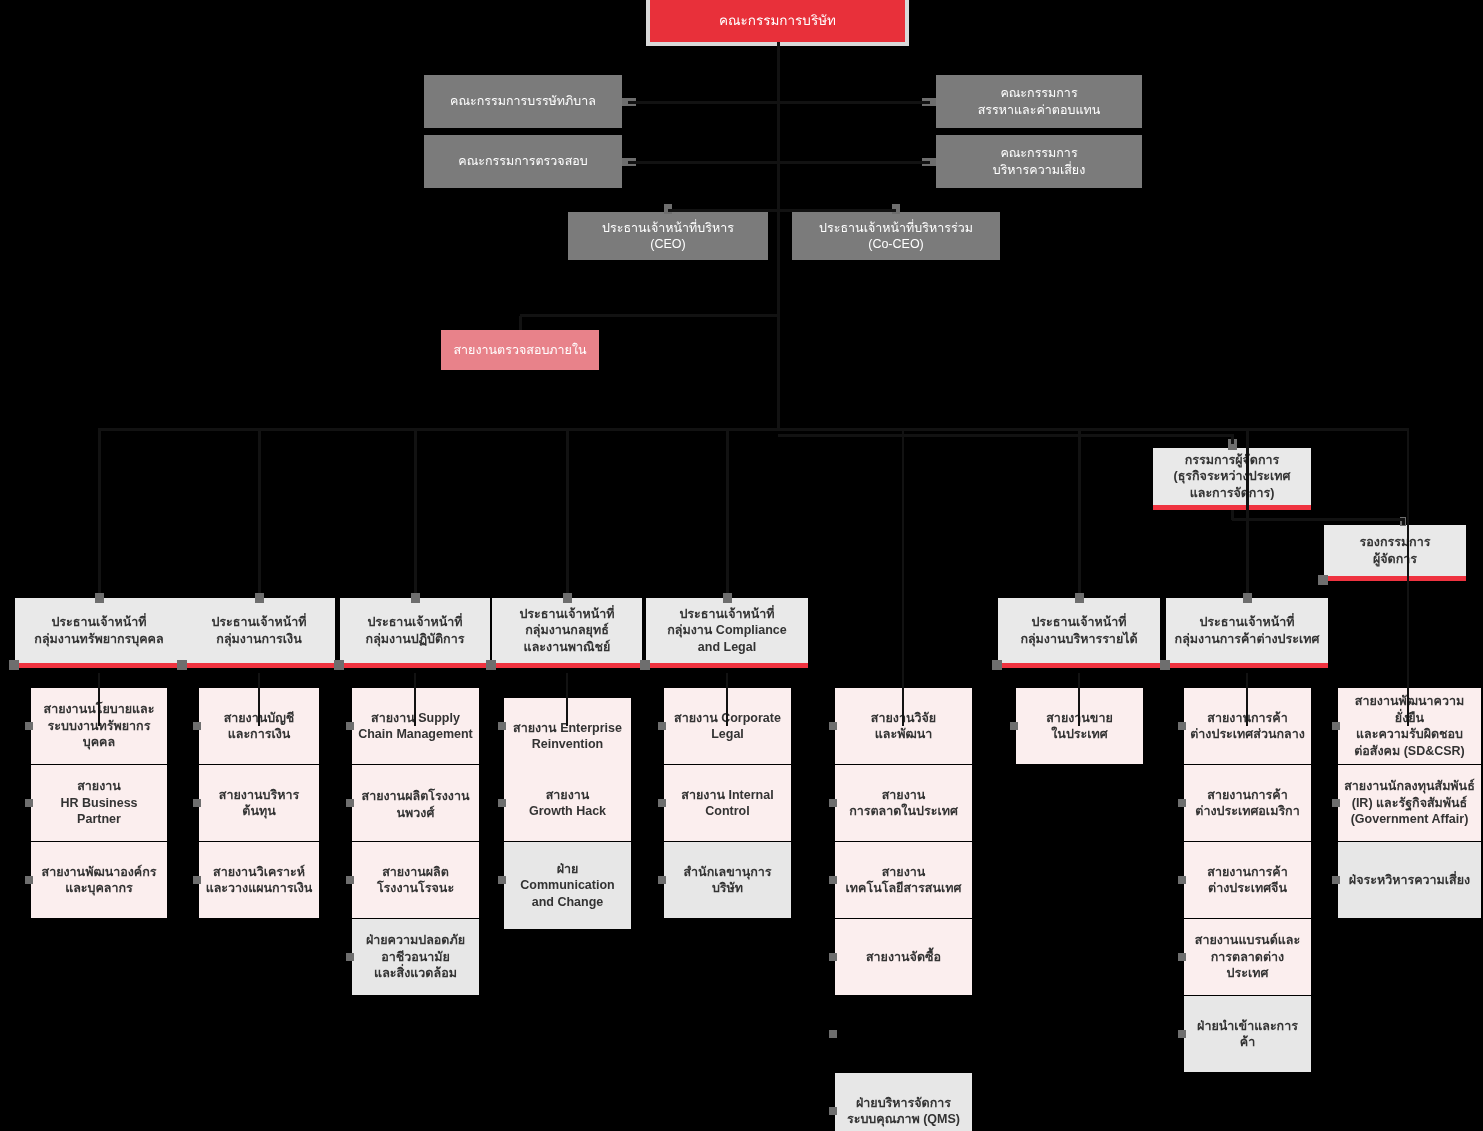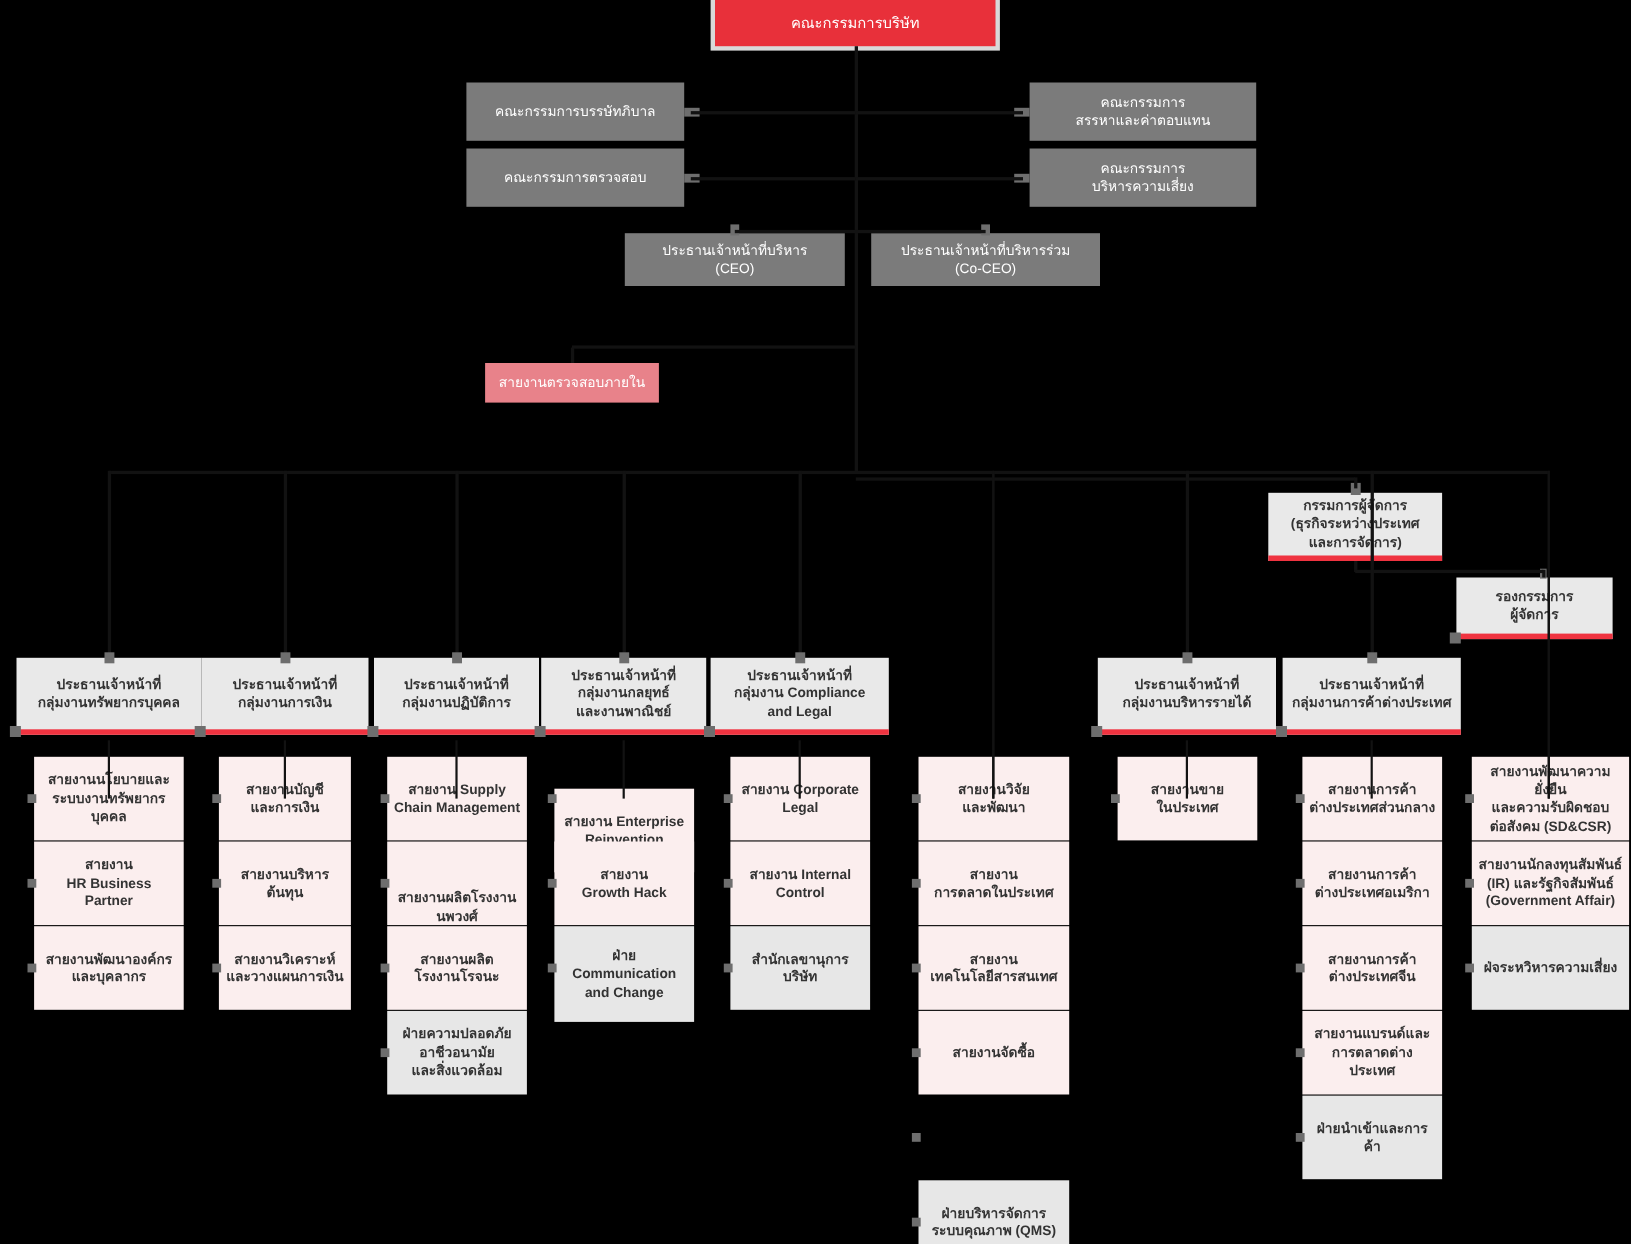--- a/index.html
+++ b/index.html
@@ -20,21 +20,21 @@
     width: 1483px; height: 1131px;
   }
   
   .node {
     position: absolute;
     display: flex;
     align-items: center;
     justify-content: center;
     text-align: center;
     line-height: 1.32;
-    padding: 0 6px;
+    padding: 20px 6px;
     white-space: pre-line;
   }
   
   .n-board {
     background: #e8303a;
     color: #ffffff;
     font-size: 13.5px;
     box-shadow: 0 0 0 4px #d9d9d9;
   }
   
@@ -175,21 +175,21 @@
 อาชีวอนามัย
 และสิ่งแวดล้อม</span></div>
     <div class="stub" style="left: 346px; top: 953px; width: 8px; height: 8px;"></div>
     <div class="link" style="left: 414px; top: 673px; width: 2px; height: 53px;"></div>
     <div class="node n-chief" style="left: 492px; top: 598px; width: 150px; height: 70px;"><span>ประธานเจ้าหน้าที่
 กลุ่มงานกลยุทธ์
 และงานพาณิชย์</span></div>
     <div class="link" style="left: 566px; top: 428px; width: 3px; height: 170px;"></div>
     <div class="stub" style="left: 563px; top: 593px; width: 9px; height: 10px;"></div>
     <div class="stub" style="left: 486px; top: 660px; width: 10px; height: 10px;"></div>
-    <div class="node n-div" style="left: 504px; top: 717px; width: 127px; height: 76px; justify-content: center;"><span>สายงาน Enterprise
+    <div class="node n-div" style="left: 504px; top: 698px; width: 127px; height: 76px; justify-content: center;"><span>สายงาน Enterprise
 Reinvention</span></div>
     <div class="stub" style="left: 498px; top: 722px; width: 8px; height: 8px;"></div>
     <div class="node n-div" style="left: 504px; top: 765px; width: 127px; height: 76px;"><span>สายงาน
 Growth Hack</span></div>
     <div class="stub" style="left: 498px; top: 799px; width: 8px; height: 8px;"></div>
     <div class="node n-dept" style="left: 504px; top: 842px; width: 127px; height: 87px;"><span>ฝ่าย
 Communication
 and Change</span></div>
     <div class="stub" style="left: 498px; top: 876px; width: 8px; height: 8px;"></div>
     <div class="link" style="left: 566px; top: 673px; width: 2px; height: 53px;"></div>

